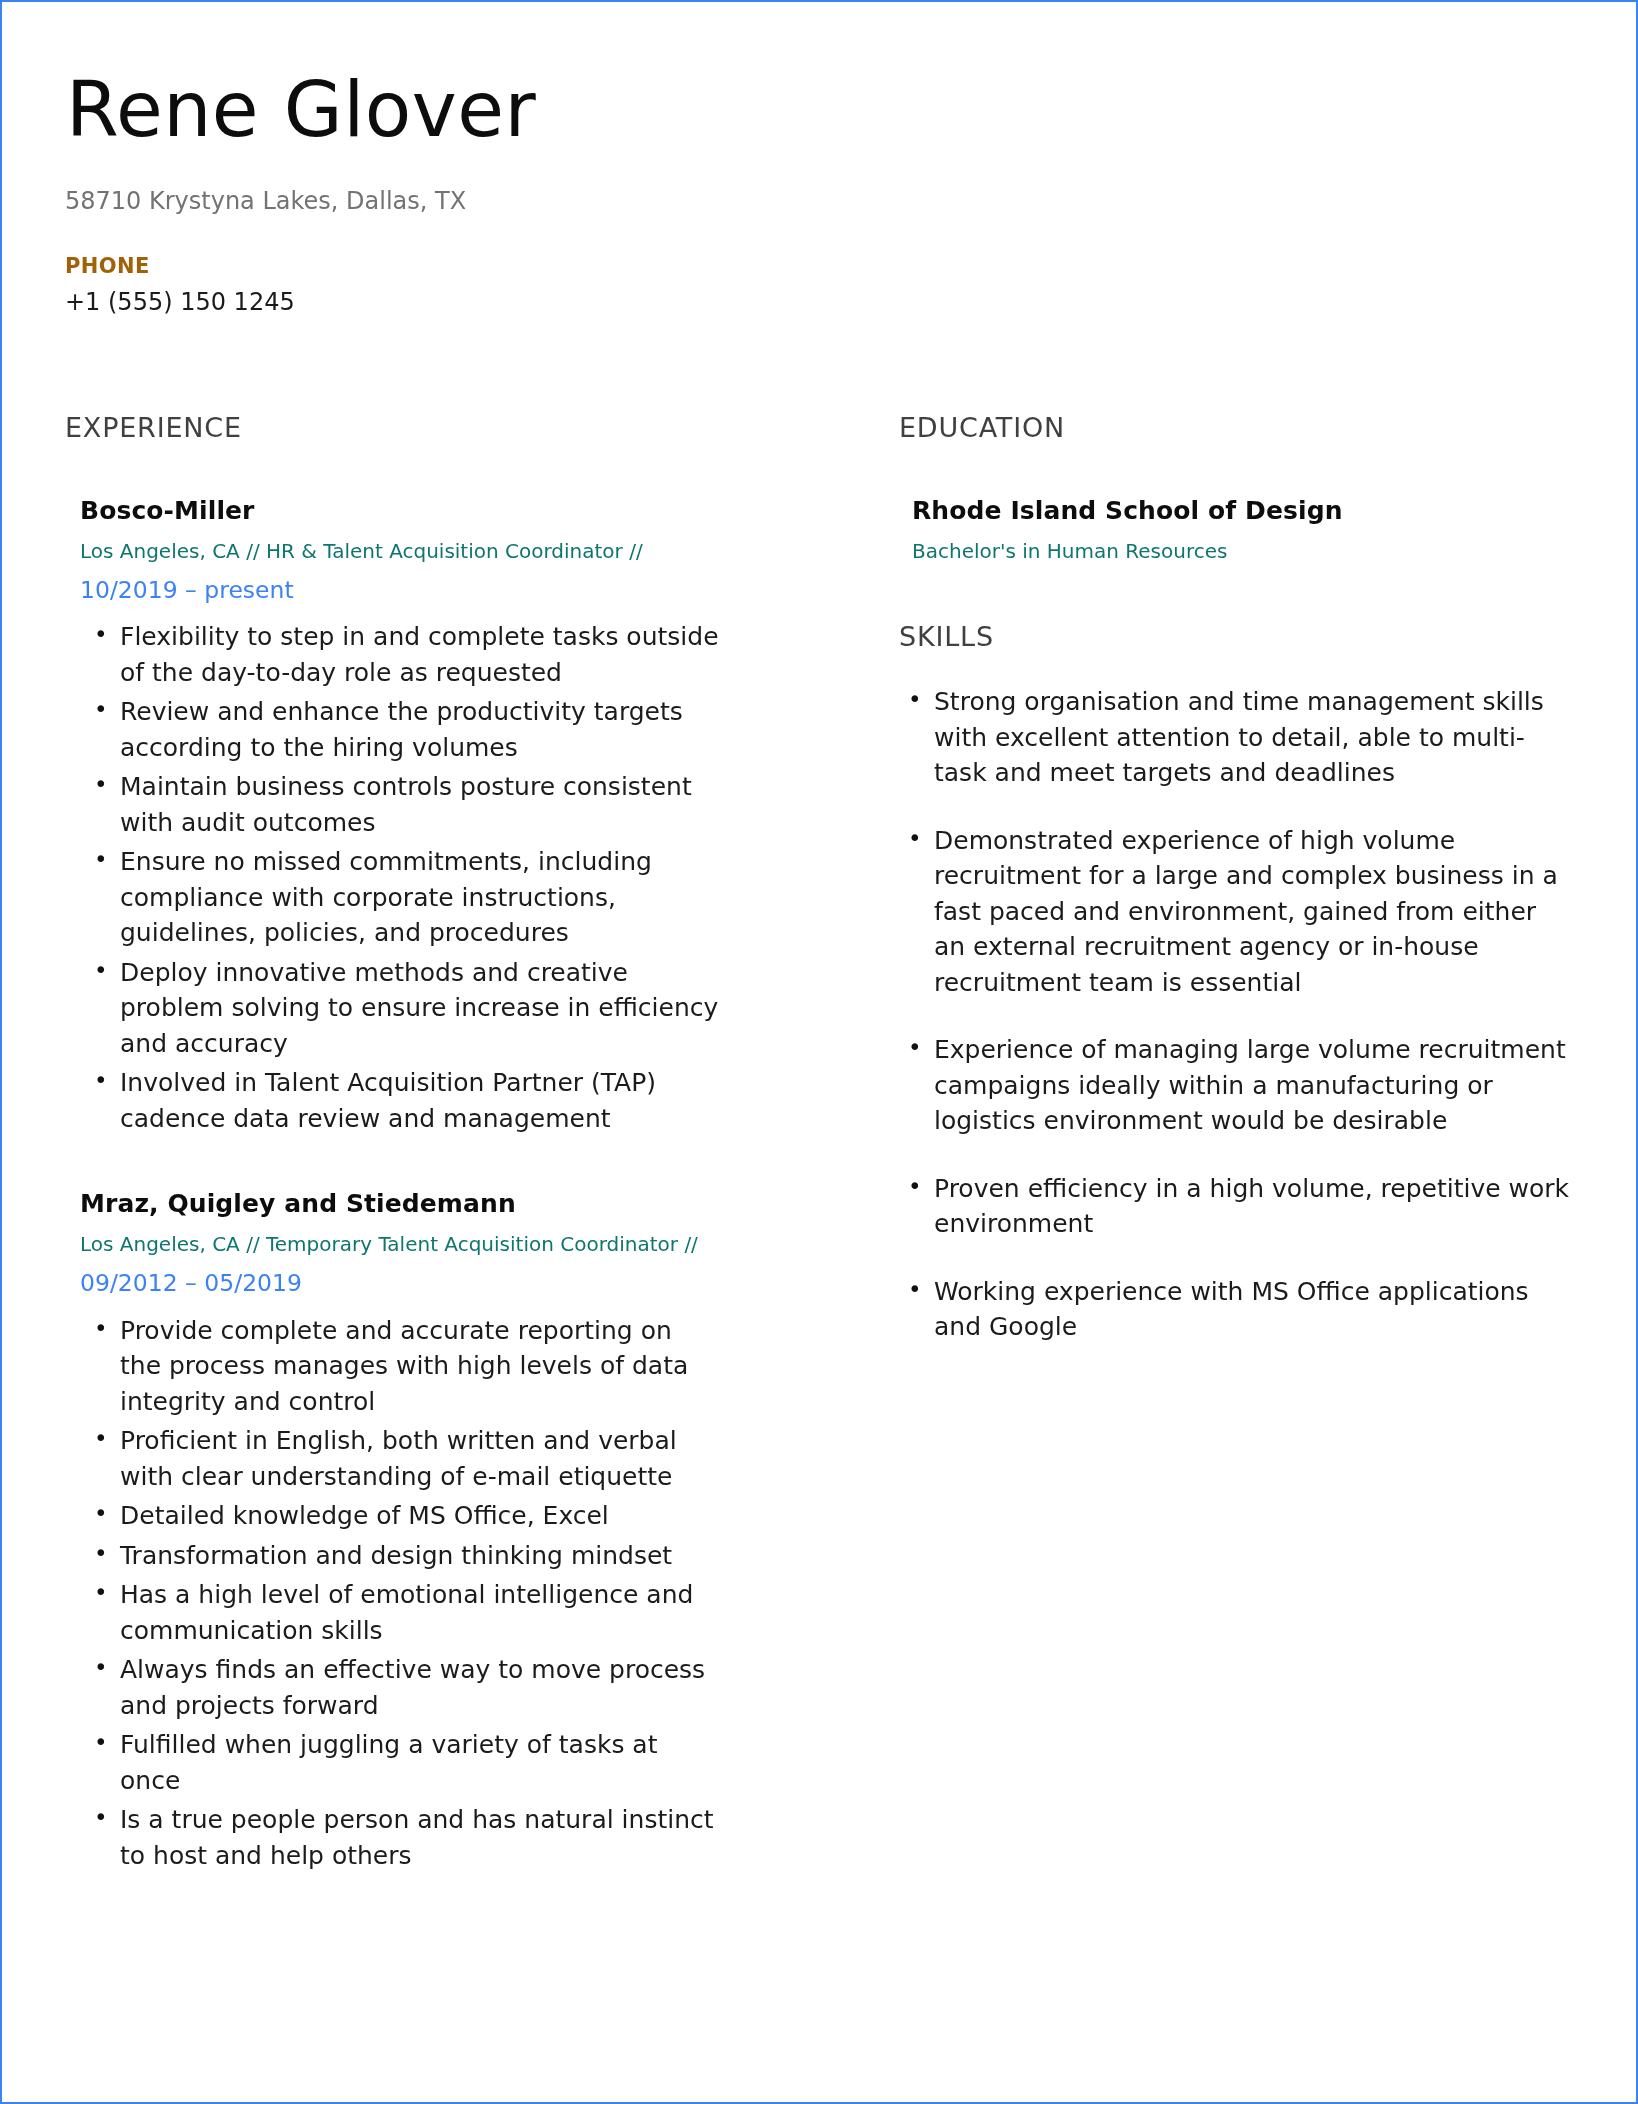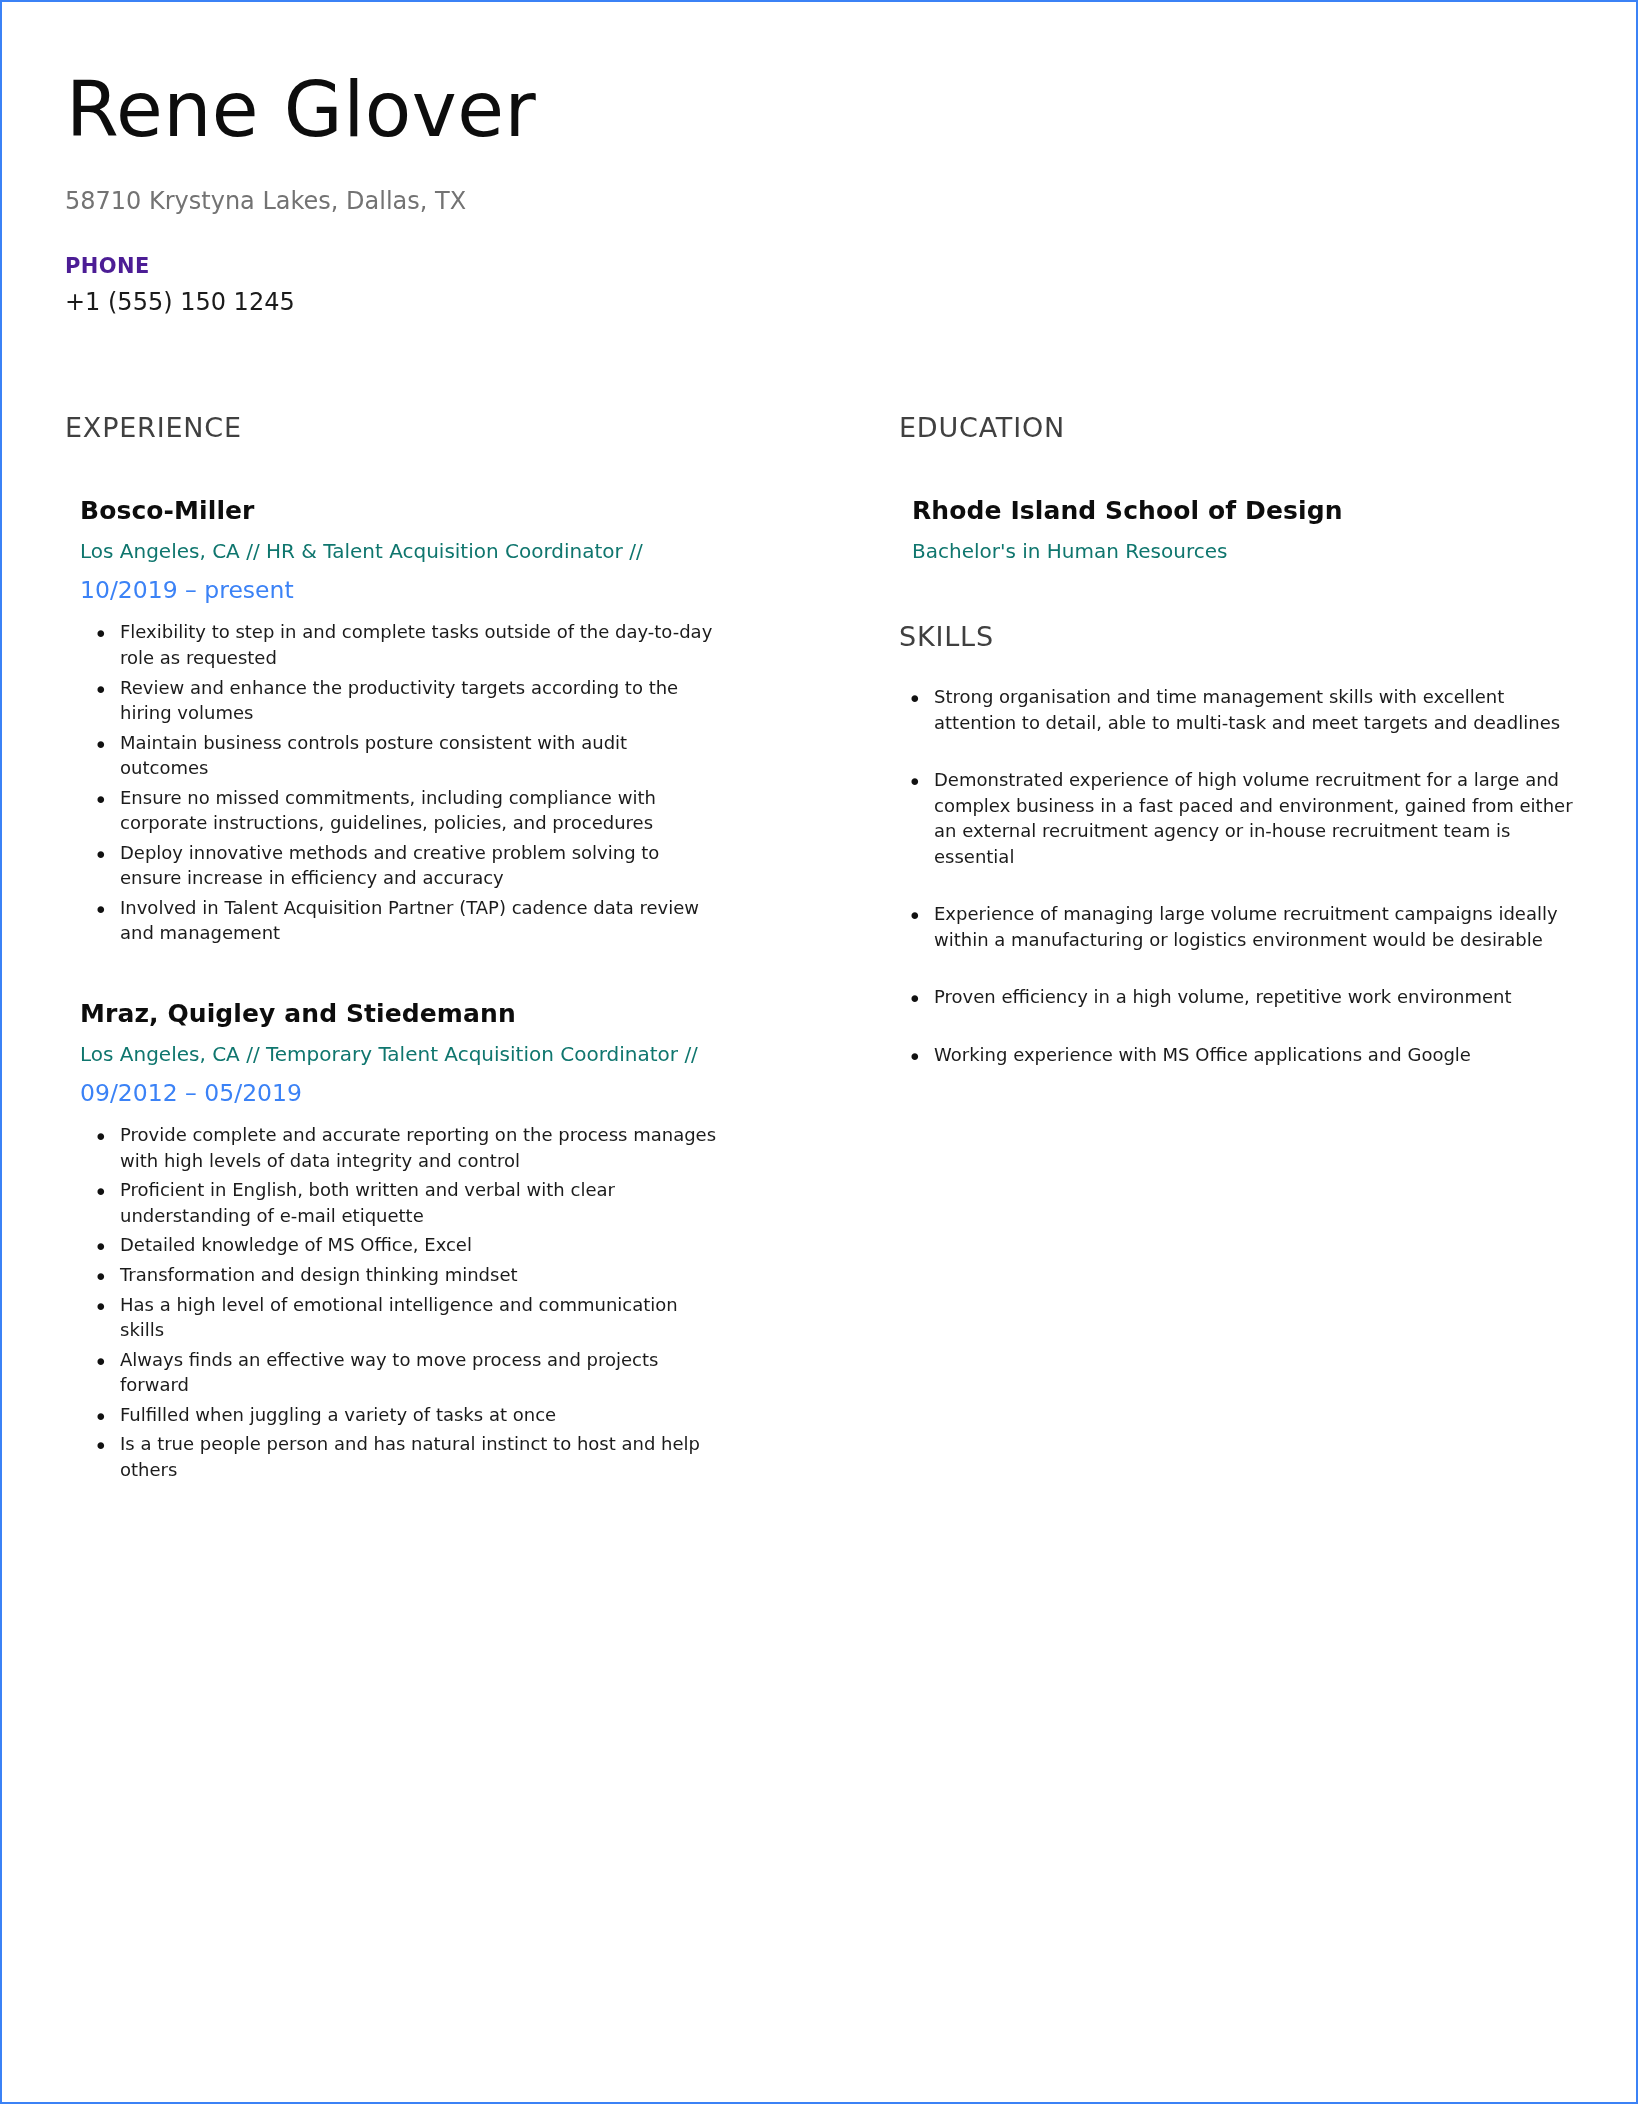--- a/index.html
+++ b/index.html
@@ -42,21 +42,21 @@
     margin: 36px 0 0 7px;
     line-height: 1.3;
   }
   .contact-block {
     margin: 34px 0 0 7px;
   }
   .contact-label {
     font-size: 21px;
     font-weight: 700;
     letter-spacing: 0.4px;
-    color: #4c1d95;
+    color: #a16207;
     line-height: 1.45;
   }
   .contact-value {
     font-size: 24px;
     color: #1b1b1b;
     line-height: 1.45;
     margin-top: 4px;
   }
 
   
@@ -109,21 +109,21 @@
     margin-top: 9px;
   }
 
   ul.bullets {
     list-style: none;
     margin: 12px 0 0 0;
     padding: 0;
   }
   ul.bullets li {
     position: relative;
-    font-size: 18px;
+    font-size: 25px;
     color: #1b1b1b;
     line-height: 1.42;
     padding-left: 40px;
     margin-top: 4px;
   }
   ul.bullets li::before {
     content: "\2022";
     position: absolute;
     left: 14px;
     top: -1px;

